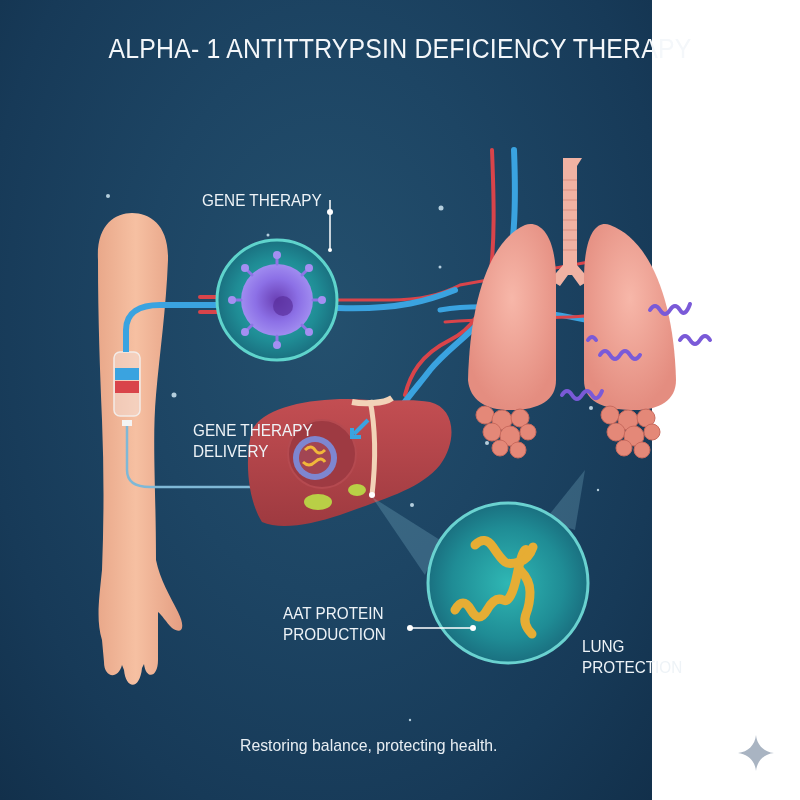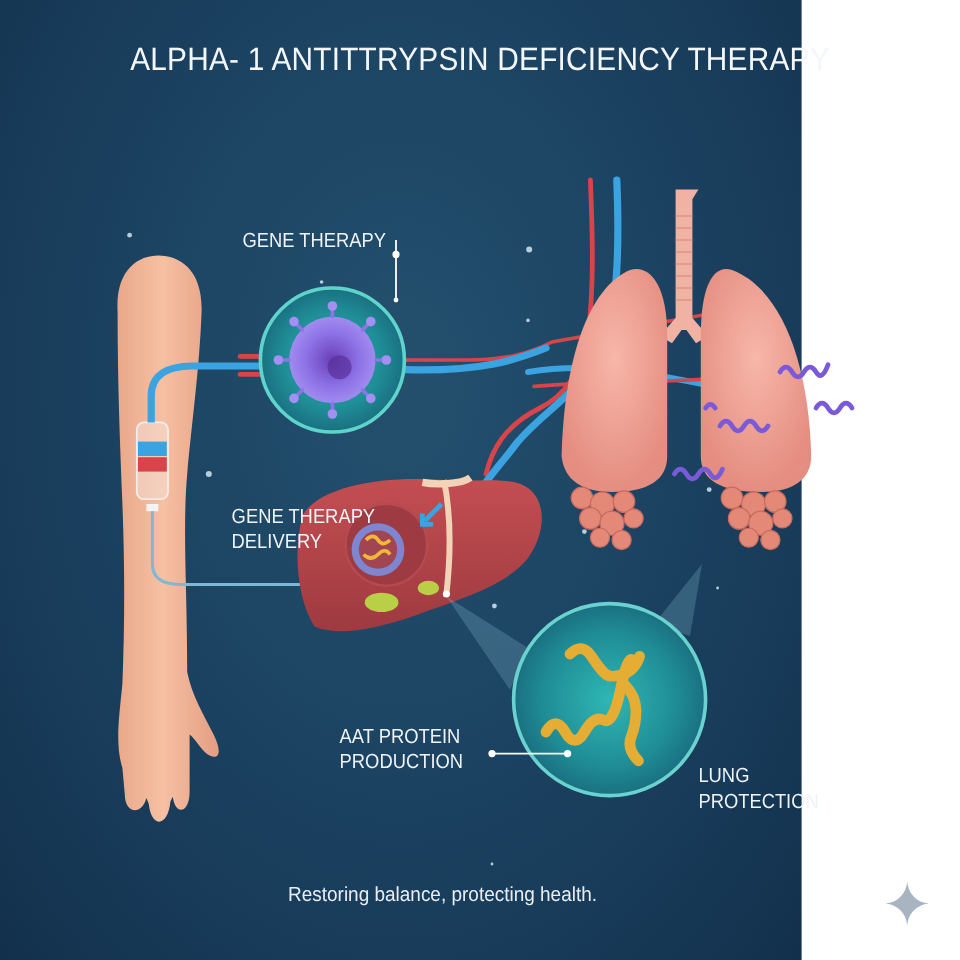--- a/index.html
+++ b/index.html
@@ -1,18 +1,18 @@
 <!DOCTYPE html>
 <html><head>
 <meta charset="utf-8">
 <style>
   html,body{margin:0;padding:0;}
   body{width:800px;height:800px;overflow:hidden;font-family:"Liberation Sans","DejaVu Sans",sans-serif;}
   .canvas{position:relative;width:652px;height:800px;
-    background:radial-gradient(ellipse at 50% 40%, #24506e 0%, #1d4564 40%, #173a58 75%, #12304b 100%);padding-left:16px;}
+    background:radial-gradient(ellipse at 50% 40%, #24506e 0%, #1d4564 40%, #173a58 75%, #12304b 100%);}
   svg.art{position:absolute;left:0;top:0;}
   .title{position:absolute;left:0;top:34px;width:800px;text-align:center;color:#f4f7fa;
     font-size:27px;letter-spacing:0.2px;transform:scaleX(0.92);transform-origin:center;}
   .label{position:absolute;color:#eef3f7;font-size:17px;line-height:21px;transform:scaleX(0.9);transform-origin:left;}
   .tagline{position:absolute;left:240px;top:736px;color:#e8eef3;font-size:17px;transform:scaleX(0.93);transform-origin:left;}
   .sparkle{position:absolute;left:738px;top:735px;width:36px;height:36px;}
 </style>
 </head>
 <body>
 

